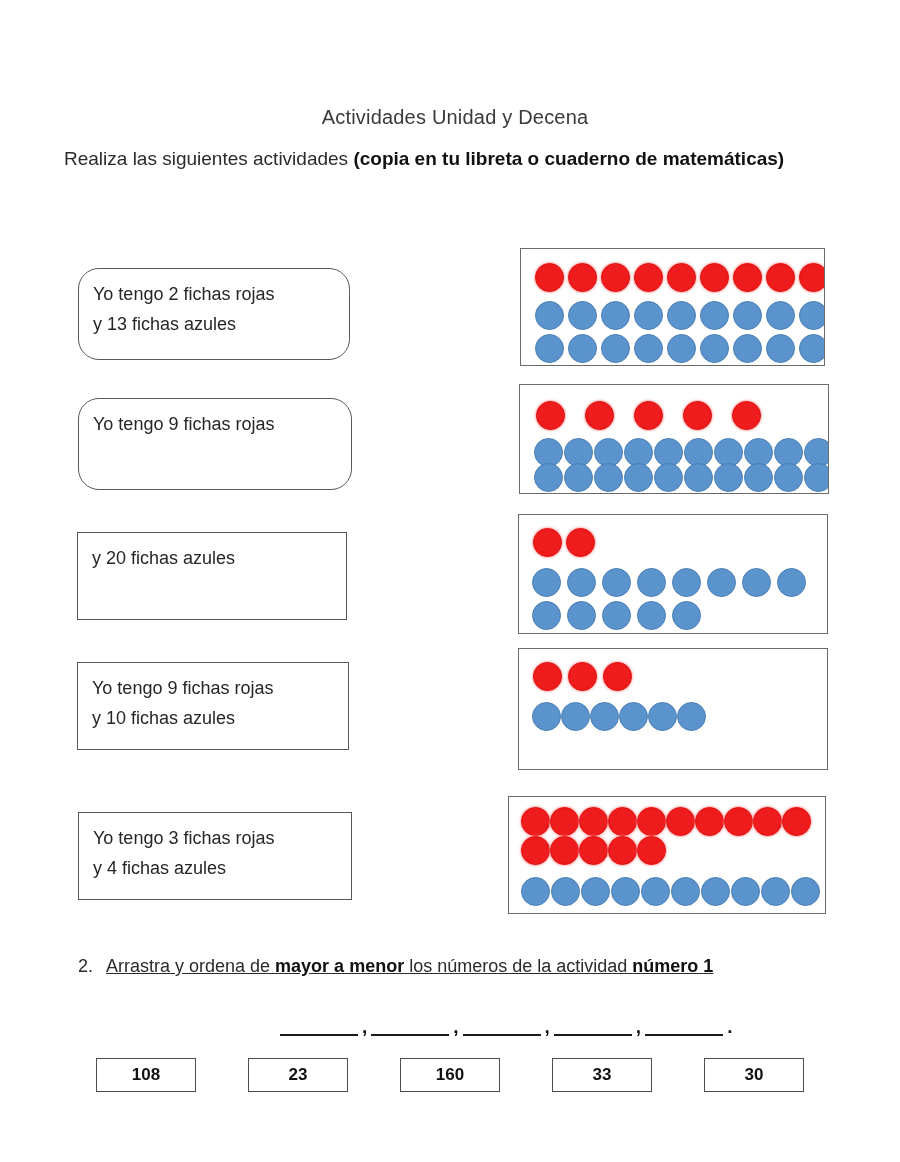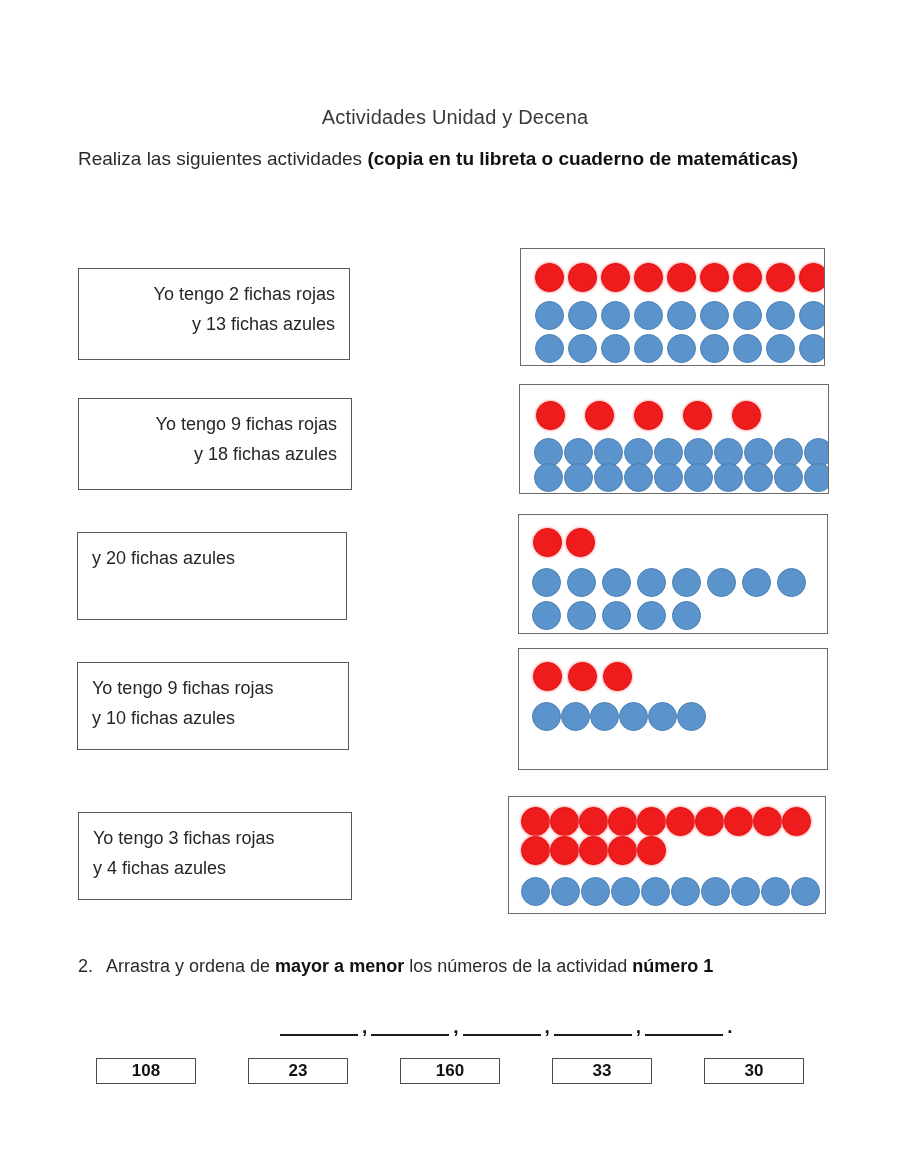--- a/index.html
+++ b/index.html
@@ -32,21 +32,21 @@
     font-size: 20px;
     font-weight: 400;
     letter-spacing: .2px;
     color: #3a3a3a;
   }
 
   
   .intro {
     position: absolute;
     top: 144px;
-    left: 78px;
+    left: 64px;
     width: 745px;
     font-size: 19px;
     line-height: 29px;
     text-align: justify;
     color: #2b2b2b;
   }
   .intro .b { font-weight: bold; color:#111; }
 
   
   .q1 {
@@ -70,21 +70,21 @@
   .stmt-box {
     position: absolute;
     border: 1px solid #595959;
     background: #fff;
     box-sizing: border-box;
     padding: 10px 14px;
     font-size: 18px;
     line-height: 30px;
     color: #262626;
   }
-  .stmt-box.center { text-align: right; }
+  .stmt-box.center { text-align: left; border-radius: 21px; }
   .stmt-box.left   { text-align: left; }
   .stmt-line { display: block; white-space: nowrap; }
 
   .dots-box {
     position: absolute;
     border: 1px solid #6b6b6b;
     background: #fff;
     box-sizing: border-box;
     overflow: hidden;
   }
@@ -118,20 +118,21 @@
     color: #2b2b2b;
   }
   .q2 .num {
     position: absolute;
     left: 0;
     top: 0;
   }
   .q2 .q2-text {
     display: block;
     margin-left: 28px;
+    text-decoration: underline;
   }
   .q2 .b { font-weight: bold; color:#111; }
 
   
   .blanks {
     position: absolute;
     top: 1016px;
     left: 280px;
     width: 520px;
     font-size: 19px;
@@ -153,21 +154,21 @@
   .chips {
     position: absolute;
     top: 1058px;
     left: 96px;
     width: 708px;
     display: flex;
     justify-content: space-between;
   }
   .chip {
     width: 100px;
-    height: 26px;
+    height: 34px;
     border: 1.5px solid #4d4d4d;
     background: #fff;
     box-sizing: border-box;
     display: flex;
     align-items: center;
     justify-content: center;
     font-size: 17px;
     font-weight: bold;
     color: #111;
   }
@@ -182,21 +183,20 @@
   <div class="intro"><span>Realiza las siguientes actividades </span><span class="b">(copia en tu libreta o cuaderno de matemáticas)</span></div>
 
 
   <div class="match-area">
       <div class="stmt-box center" style="top: 24px; left: 78px; width: 272px; height: 92px;">
         <span class="stmt-line">Yo tengo 2 fichas rojas</span>
         <span class="stmt-line">y 13 fichas azules</span>
       </div>
       <div class="stmt-box center" style="top: 154px; left: 78px; width: 274px; height: 92px;">
         <span class="stmt-line">Yo tengo 9 fichas rojas</span>
-        <span class="stmt-line">y 18 fichas azules</span>
       </div>
       <div class="stmt-box left" style="top: 288px; left: 77px; width: 270px; height: 88px;">
         <span class="stmt-line">y 20 fichas azules</span>
       </div>
       <div class="stmt-box left" style="top: 418px; left: 77px; width: 272px; height: 88px;">
         <span class="stmt-line">Yo tengo 9 fichas rojas</span>
         <span class="stmt-line">y 10 fichas azules</span>
       </div>
       <div class="stmt-box left" style="top: 568px; left: 78px; width: 274px; height: 88px;">
         <span class="stmt-line">Yo tengo 3 fichas rojas</span>

